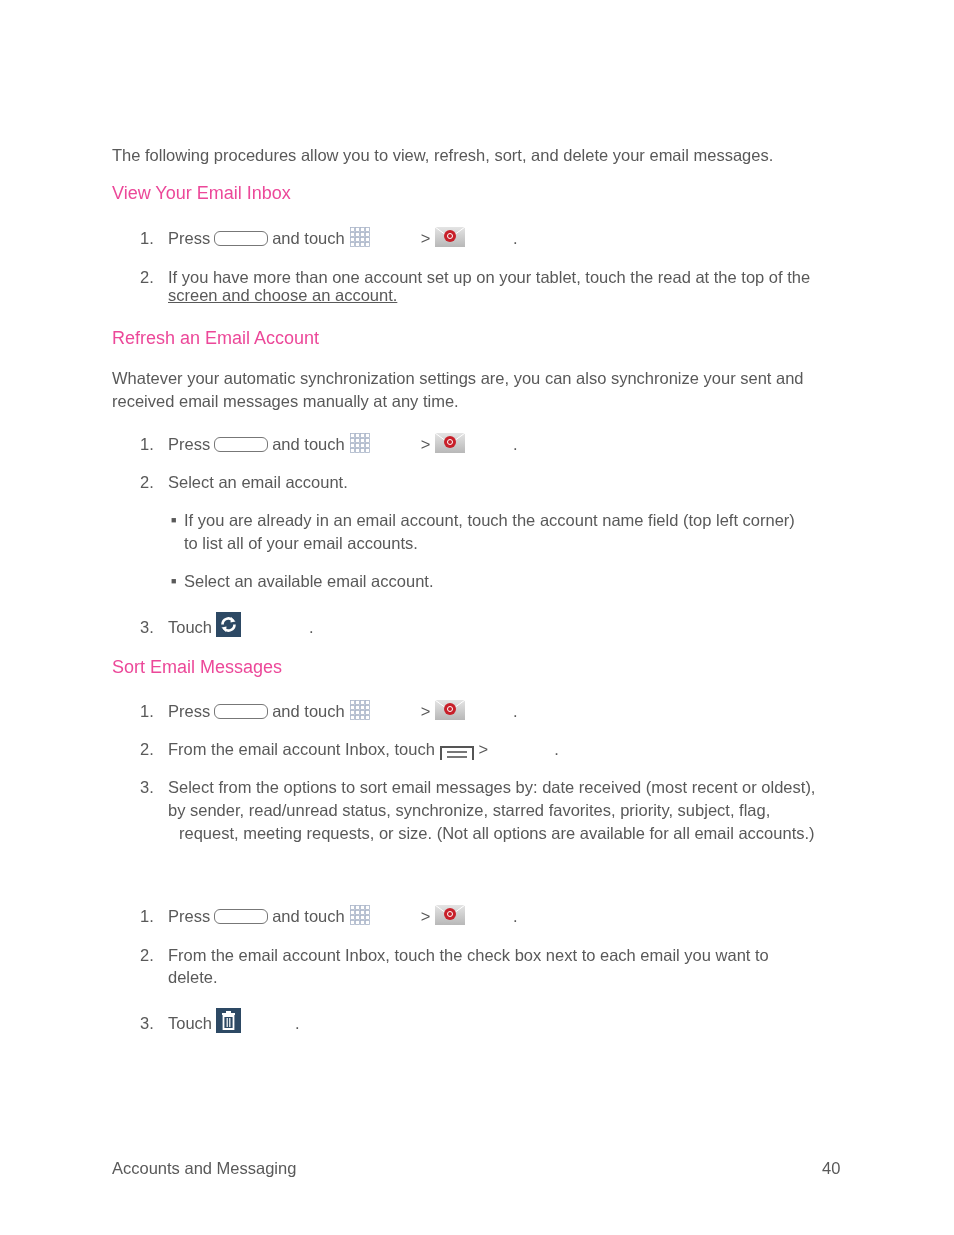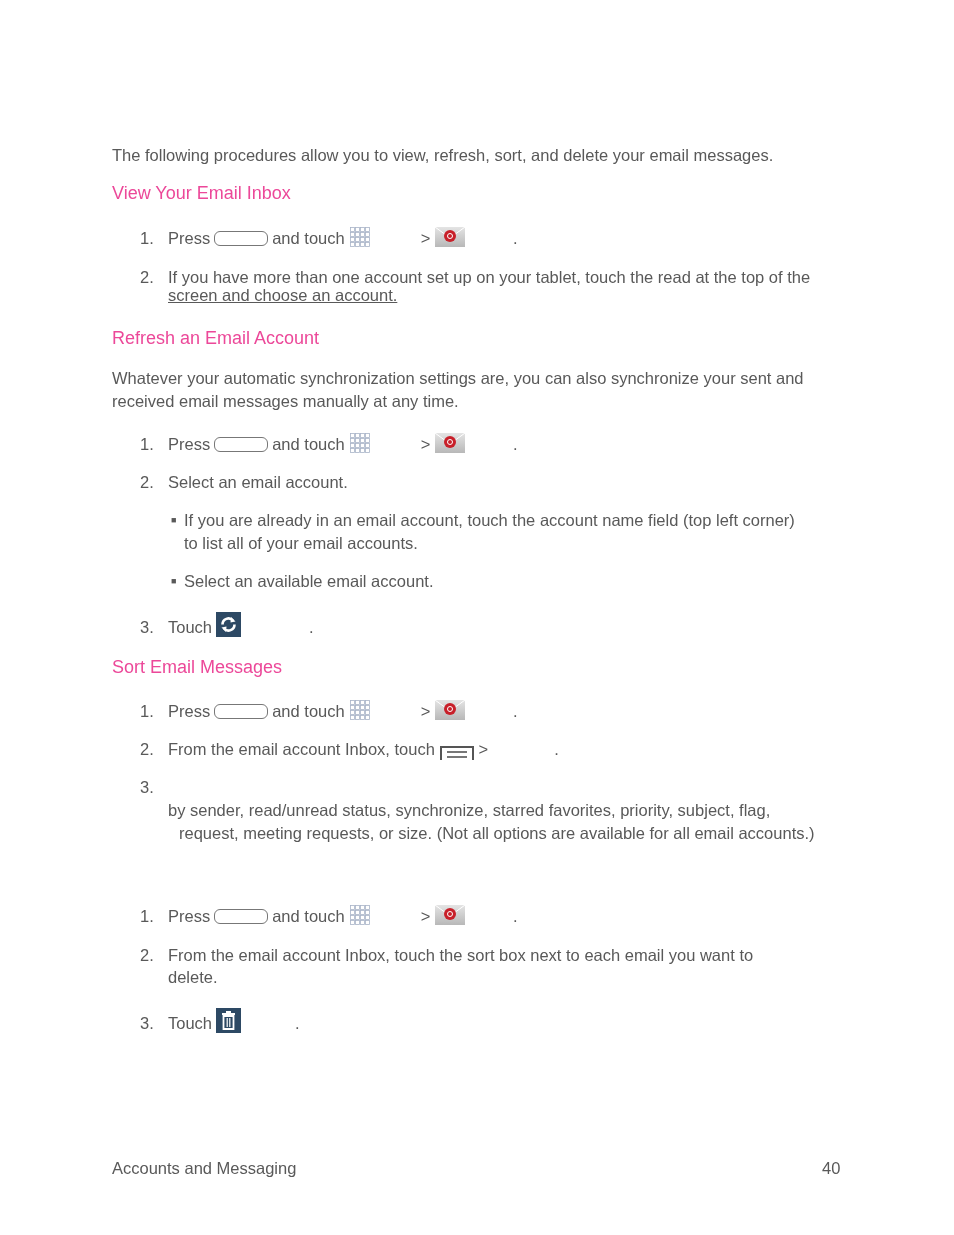--- a/index.html
+++ b/index.html
@@ -171,20 +171,21 @@
   <div class="abs num" style="top:738px;">2.</div>
   <div class="abs txt" style="top:738px;">
     <span>From the email account Inbox, touch</span><span class="menu-icon"><svg width="34" height="14" viewBox="0 0 34 14">
           <path d="M1 14 V1 H33 V14" fill="none" stroke="#555" stroke-width="2"></path>
           <rect x="7" y="5" width="20" height="2" fill="#777"></rect>
           <rect x="7" y="10" width="20" height="2" fill="#777"></rect>
         </svg></span> <span>&gt;</span><span style="display:inline-block;width:66px;"></span><span>.</span>
   </div>
 
   <div class="abs num" style="top:776px;">3.</div>
+  <div class="abs txt" style="top:776px;">Select from the options to sort email messages by: date received (most recent or oldest),</div>
   <div class="abs txt" style="top:799px;">by sender, read/unread status, synchronize, starred favorites, priority, subject, flag,</div>
   <div class="abs txt" style="top:822px;margin-left:11px;">request, meeting requests, or size. (Not all options are available for all email accounts.)</div>
 
 
   <div class="abs num" style="top:905px;">1.</div>
   <div class="abs txt" style="top:905px;">
     <span>Press</span><span class="home-btn"></span><span>and touch</span><span class="apps-icon"><svg width="22" height="22" viewBox="0 0 22 22">
           <g fill="none" stroke="#a8b4c8" stroke-width="0.8">
             <rect x="0.5" y="0.5" width="4" height="4"></rect>
             <rect x="5.5" y="0.5" width="4" height="4"></rect>
@@ -211,21 +212,21 @@
             </linearGradient>
           </defs>
           <rect x="0" y="0" width="30" height="20" fill="url(#eg4)"></rect>
           <path d="M0 0 L15 11 L30 0" fill="none" stroke="#ffffff" stroke-width="1"></path>
           <circle cx="15" cy="9" r="6" fill="#c8202a"></circle>
           <circle cx="15" cy="9" r="2.5" fill="none" stroke="#fff" stroke-width="1"></circle>
         </svg></span><span class="gap2"></span><span>.</span>
   </div>
 
   <div class="abs num" style="top:944px;">2.</div>
-  <div class="abs txt" style="top:944px;">From the email account Inbox, touch the sort box next to each email you want to</div>
+  <div class="abs txt" style="top:944px;">From the email account Inbox, touch the check box next to each email you want to</div>
   <div class="abs txt" style="top:966px;">delete.</div>
 
   <div class="abs num" style="top:1012px;">3.</div>
   <div class="abs txt" style="top:1012px;">
     <span>Touch</span><span class="trash-icon"><svg width="25" height="25" viewBox="0 0 25 25">
           <rect x="6" y="5" width="13" height="2" fill="#fff"></rect>
           <rect x="10" y="3" width="5" height="2" fill="#fff"></rect>
           <path d="M7.5 8 H17.5 V21 H7.5 Z" fill="none" stroke="#fff" stroke-width="1.8"></path>
           <rect x="10.6" y="10" width="1.2" height="9" fill="#fff"></rect>
           <rect x="13.2" y="10" width="1.2" height="9" fill="#fff"></rect>

